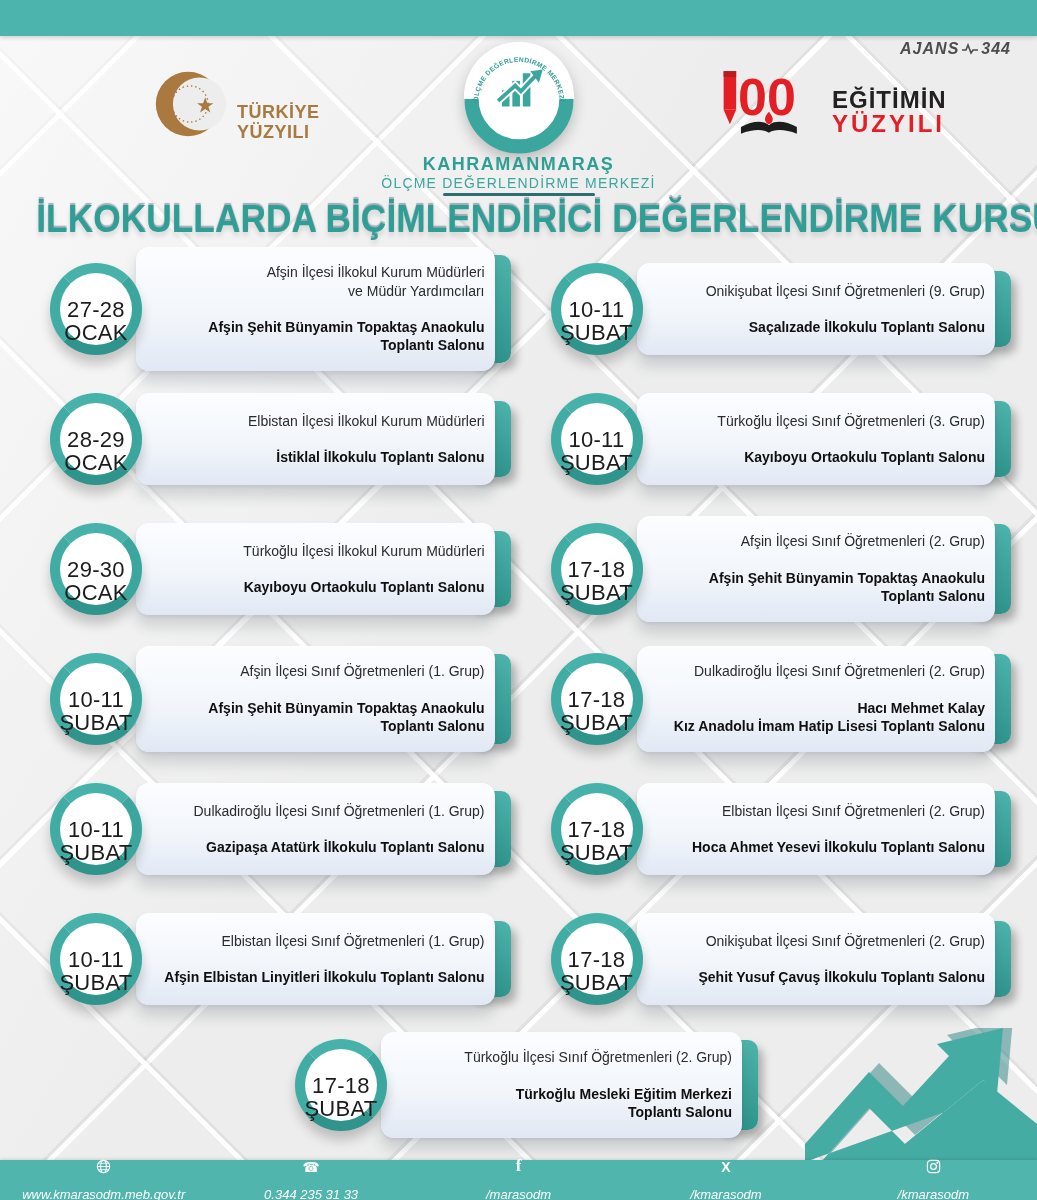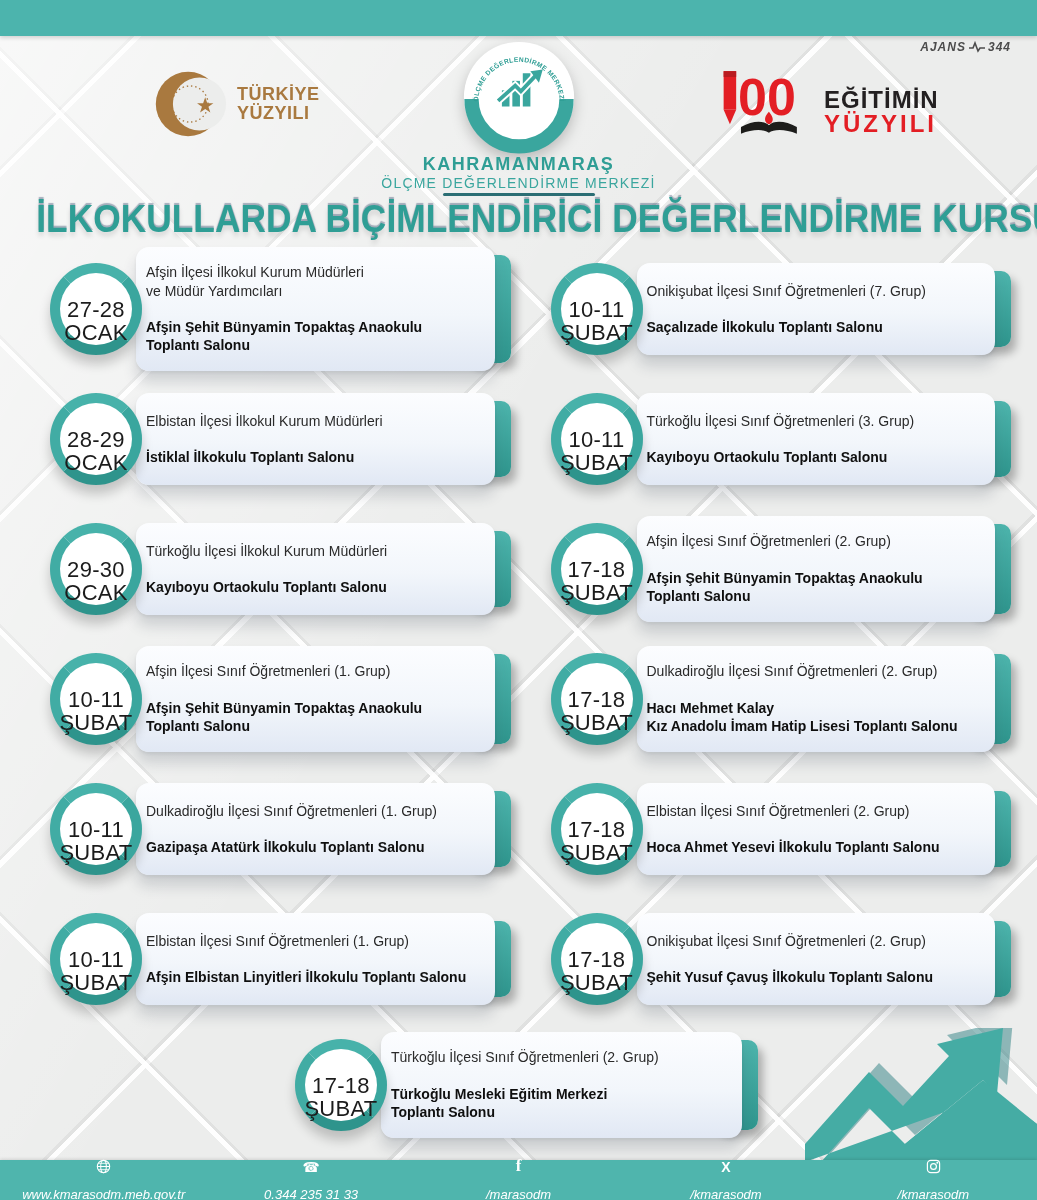--- a/index.html
+++ b/index.html
@@ -5,28 +5,28 @@
   html,body{margin:0;padding:0;}
   body{width:1037px;height:1200px;overflow:hidden;font-family:"Liberation Sans",sans-serif;}
   .page{position:relative;width:1037px;height:1200px;background:#ecedec;overflow:hidden;}
   .pattern{position:absolute;inset:0;
     background-image:
       linear-gradient(120deg, rgba(255,255,255,.65) 0%, rgba(255,255,255,0) 45%),
       repeating-linear-gradient(45deg, transparent 0 196px, rgba(255,255,255,.95) 196px 201px, rgba(120,120,120,.10) 201px 204px),
       repeating-linear-gradient(-45deg, transparent 0 236px, rgba(255,255,255,.95) 236px 241px, rgba(120,120,120,.10) 241px 244px);
   }
   .topbar{position:absolute;top:0;left:0;right:0;height:36px;background:#4cb4ad;box-shadow:0 2px 4px rgba(0,0,0,.15);}
-  .ajans{position:absolute;top:40px;right:26px;display:flex;align-items:center;gap:3px;color:#4c4c4c;font-weight:700;font-style:italic;font-size:12px;letter-spacing:1px;}
+  .ajans{position:absolute;top:40px;right:26px;display:flex;align-items:center;gap:3px;color:#4c4c4c;font-weight:700;font-style:italic;font-size:16px;letter-spacing:1px;}
   .ajans svg{display:block;}
 
   .hdr{position:relative;margin-top:36px;height:160px;}
-  .logo-tr{position:absolute;left:152px;top:30px;display:flex;align-items:center;gap:9px;}
+  .logo-tr{position:absolute;left:152px;top:30px;display:flex;align-items:flex-end;gap:9px;}
   .logo-tr .txt{color:#a9793f;font-weight:800;font-size:18px;line-height:1.08;letter-spacing:.5px;}
   .logo-odm{position:absolute;left:50%;top:4px;transform:translateX(-50%);filter:drop-shadow(0 6px 7px rgba(0,0,0,.22));}
-  .logo-100{position:absolute;left:714px;top:26px;display:flex;align-items:center;gap:4px;}
+  .logo-100{position:absolute;left:714px;top:26px;display:flex;align-items:center;gap:12px;}
   .logo-100 .txt{line-height:1.02;margin-top:20px;}
   .logo-100 .t1{color:#232021;font-weight:800;font-size:24px;letter-spacing:1px;}
   .logo-100 .t2{color:#e31e24;font-weight:800;font-size:24px;letter-spacing:3px;}
   .hdr-name{position:absolute;top:118px;width:100%;text-align:center;font-size:18px;font-weight:800;color:#2f9e95;letter-spacing:1.5px;}
   .hdr-sub{position:absolute;top:139px;width:100%;text-align:center;font-size:14px;font-weight:500;color:#3aa69e;letter-spacing:1.2px;}
   .hdr-divider{position:absolute;left:50%;top:157px;transform:translateX(-50%);width:152px;height:3px;background:#2b6e74;border-radius:2px;}
 
   .title{margin:0;height:48px;line-height:46px;text-align:center;white-space:nowrap;
     font-size:38px;font-weight:800;color:#2f9e95;letter-spacing:0;
     transform:scaleX(.93);transform-origin:50% 50%;
@@ -41,21 +41,21 @@
     border:10px solid #3aa69e;border-top-color:#47b2aa;border-left-color:#41aca4;border-bottom-color:#2e948c;
     display:flex;flex-direction:column;justify-content:flex-end;align-items:center;
     position:relative;z-index:2;margin-right:-6px;box-shadow:0 9px 12px rgba(0,0,0,.20);}
   .badge .d1,.badge .d2{font-size:22px;font-weight:500;color:#1c1c1c;line-height:1.07;letter-spacing:.3px;}
   .card-wrap{position:relative;flex:1;}
   .tab{position:absolute;top:8px;right:-16px;width:42px;height:calc(100% - 16px);border-radius:10px;
     background:linear-gradient(180deg,#4db4ac,#2f958d);box-shadow:5px 7px 9px rgba(0,0,0,.28);}
   .card{position:relative;border-radius:13px;min-height:92px;box-sizing:border-box;padding:16px 10px;
     background:linear-gradient(180deg,#fcfdff 0%,#f2f6fb 55%,#e1e8f4 100%);
     box-shadow:0 11px 14px rgba(50,60,80,.18), 0 2px 3px rgba(50,60,80,.08);
-    display:flex;flex-direction:column;justify-content:center;text-align:left;}
+    display:flex;flex-direction:column;justify-content:center;text-align:right;}
   .ln{font-size:14px;color:#2a2a2a;line-height:1.32;white-space:nowrap;}
   .ln.bold{font-weight:700;color:#0f0f0f;}
   .ln.gap{margin-top:18px;}
 
   .arrow-gfx{position:absolute;right:0;bottom:38px;width:232px;height:134px;z-index:4;}
   .footer{position:absolute;left:0;right:0;bottom:0;height:40px;background:#4fb5ad;display:flex;z-index:5;box-shadow:0 -1px 3px rgba(0,0,0,.12);}
   .f-item{flex:1;display:flex;flex-direction:column;align-items:center;justify-content:center;color:#fff;line-height:1;}
   .f-icon{height:15px;display:flex;align-items:flex-end;justify-content:center;}
   .f-text{font-size:13px;font-style:italic;margin-top:14px;}
   .glyph-phone{font-family:"DejaVu Sans",sans-serif;font-size:14px;font-style:normal;}
@@ -154,21 +154,21 @@
     </div>
   </div>
       <div class="sched-item">
     <div class="badge">
       <span class="d1">10-11</span>
       <span class="d2">ŞUBAT</span>
     </div>
     <div class="card-wrap">
       <div class="tab"></div>
       <div class="card">
-            <div class="ln">Onikişubat İlçesi Sınıf Öğretmenleri (7. Grup)</div>
+            <div class="ln">Onikişubat İlçesi Sınıf Öğretmenleri (9. Grup)</div>
             <div class="ln bold gap">Saçalızade İlkokulu Toplantı Salonu</div>
           </div>
     </div>
   </div>
       <div class="sched-item">
     <div class="badge">
       <span class="d1">28-29</span>
       <span class="d2">OCAK</span>
     </div>
     <div class="card-wrap">

